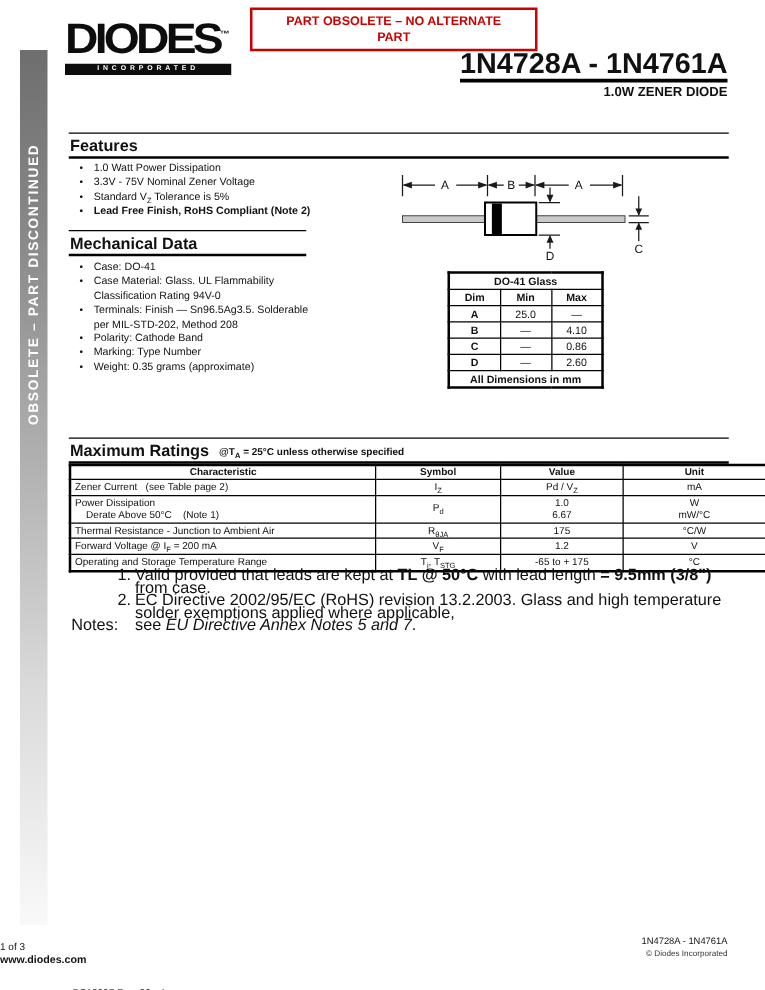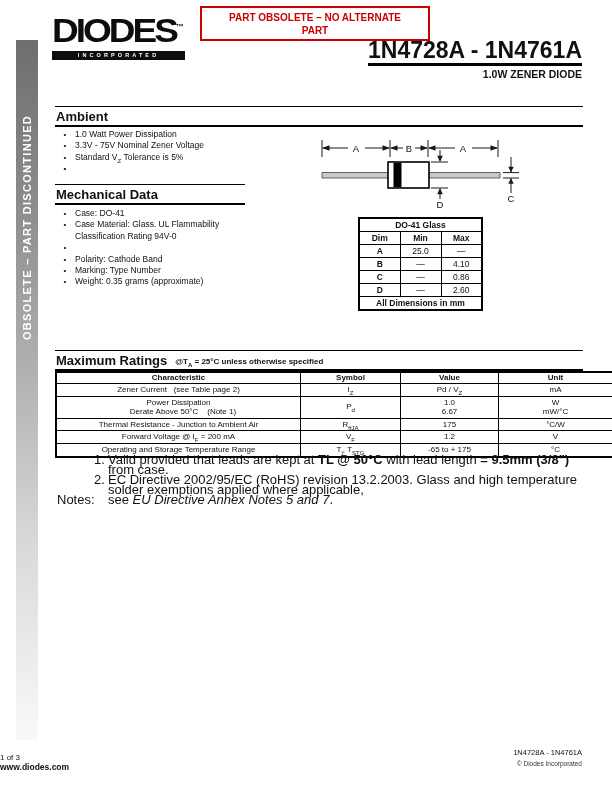--- a/index.html
+++ b/index.html
@@ -54,21 +54,21 @@
   #dim-table{position:absolute;left:358px;top:217px;width:125px;border-collapse:collapse;
     table-layout:fixed;font-size:8.5px;border:2px solid #000;}
   #dim-table th,#dim-table td{border:1px solid #000;text-align:center;padding:0;height:12px;line-height:11px;}
   #dim-table th{font-weight:bold;}
   #dim-table td.dim-name{font-weight:bold;}
   
   #ratings-table{position:absolute;left:55px;top:371px;width:528px;border-collapse:collapse;
     table-layout:fixed;font-size:8px;border:2.5px solid #000;}
   #ratings-table th,#ratings-table td{border:1px solid #000;padding:1px 3px;line-height:9.6px;margin-top:25px;}
   #ratings-table th{font-weight:bold;text-align:center;padding:0 3px;line-height:10px;}
-  #ratings-table td.char{text-align:center;}
+  #ratings-table td.char{text-align:left;}
   #ratings-table td.c{text-align:center;vertical-align:middle;}
   sub{font-size:6px;line-height:0;}
   
   #notes{position:absolute;left:57px;top:455px;width:522px;font-size:13px;line-height:10px;display:flex;align-items:flex-end;}
   #notes-label{width:37px;flex:none;}
   .note-row{display:flex;}
   .note-num{width:14px;flex:none;}
   .note-text{white-space:pre-line;}
   
   #footer-left{position:absolute;left:58px;top:790px;font-size:8px;}
@@ -96,55 +96,58 @@
   <span>PART OBSOLETE – NO ALTERNATE</span>
   <span>PART</span>
 </div>
 
 <div id="title-block">
   <div id="part-title">1N4728A - 1N4761A</div>
   <div id="part-subtitle">1.0W ZENER DIODE</div>
 </div>
 
 <div id="sec-features" class="sec">
-  <h2 class="sec-title">Ambient</h2>
+  <h2 class="sec-title">Features</h2>
 </div>
 <div id="features-list" class="bullet-list">
     <div class="bullet-item">
       <span class="bullet">•</span>
       <span class="btext">1.0 Watt Power Dissipation</span>
     </div>
     <div class="bullet-item">
       <span class="bullet">•</span>
       <span class="btext">3.3V - 75V Nominal Zener Voltage</span>
     </div>
     <div class="bullet-item">
       <span class="bullet">•</span>
       <span class="btext">Standard V<sub>Z</sub> Tolerance is 5%</span>
     </div>
     <div class="bullet-item bold">
       <span class="bullet">•</span>
+      <span class="btext">Lead Free Finish, RoHS Compliant (Note 2)</span>
     </div>
   </div>
 
 <div id="sec-mech" class="sec">
   <h2 class="sec-title">Mechanical Data</h2>
 </div>
 <div id="mech-list" class="bullet-list">
     <div class="bullet-item">
       <span class="bullet">•</span>
       <span class="btext">Case: DO-41</span>
     </div>
     <div class="bullet-item">
       <span class="bullet">•</span>
       <span class="btext">Case Material:  Glass.  UL Flammability
 Classification Rating 94V-0</span>
     </div>
     <div class="bullet-item">
       <span class="bullet">•</span>
+      <span class="btext">Terminals: Finish — Sn96.5Ag3.5.  Solderable
+per MIL-STD-202, Method 208</span>
     </div>
     <div class="bullet-item">
       <span class="bullet">•</span>
       <span class="btext">Polarity: Cathode Band</span>
     </div>
     <div class="bullet-item">
       <span class="bullet">•</span>
       <span class="btext">Marking: Type Number</span>
     </div>
     <div class="bullet-item">

